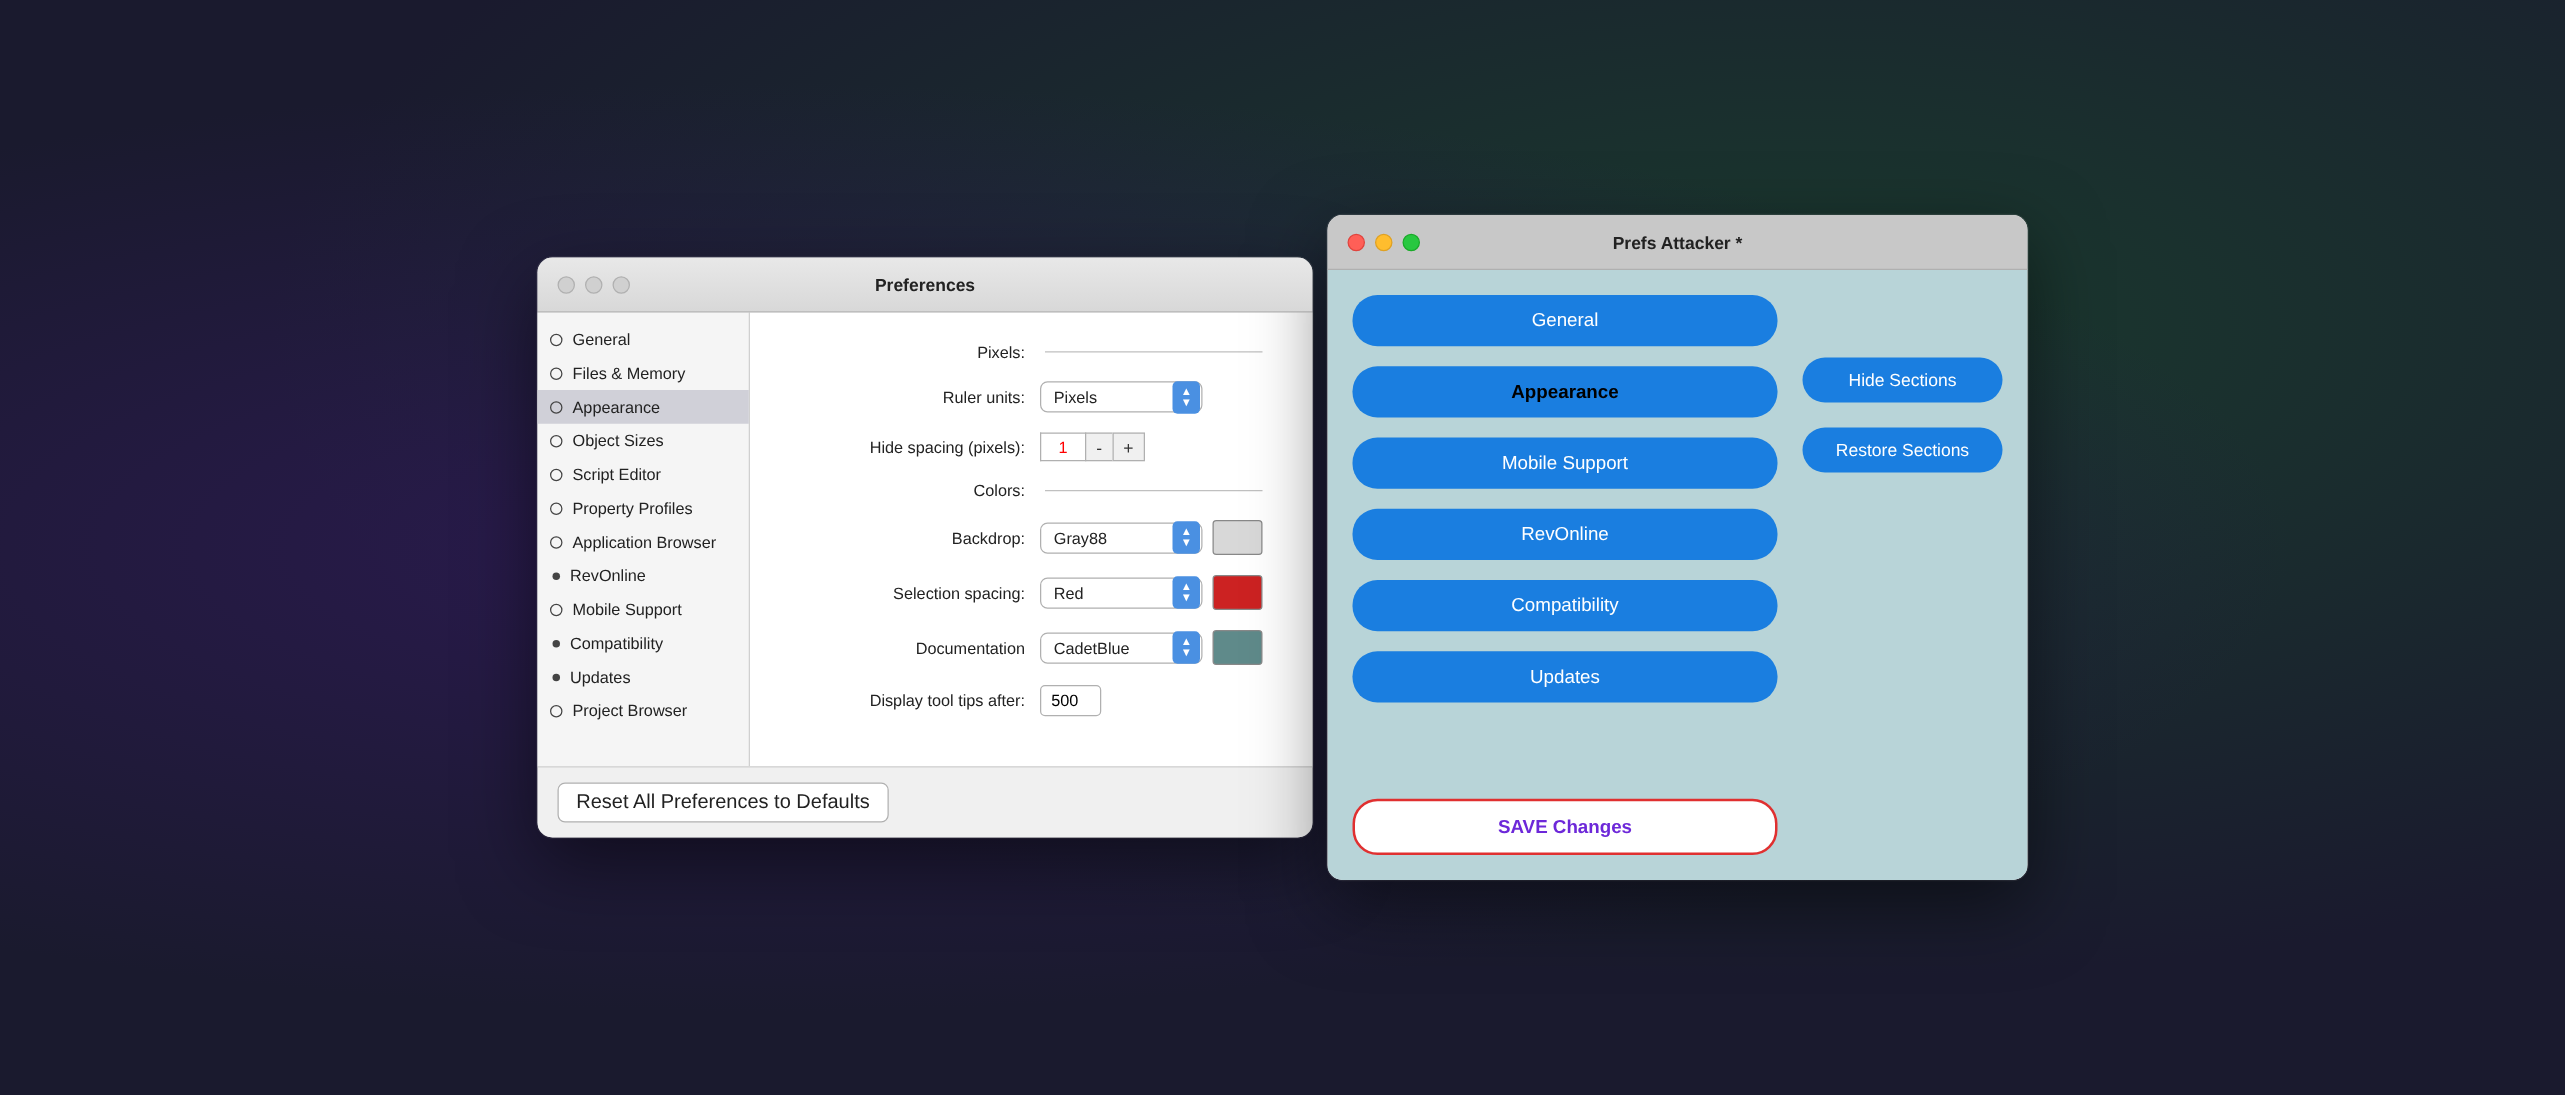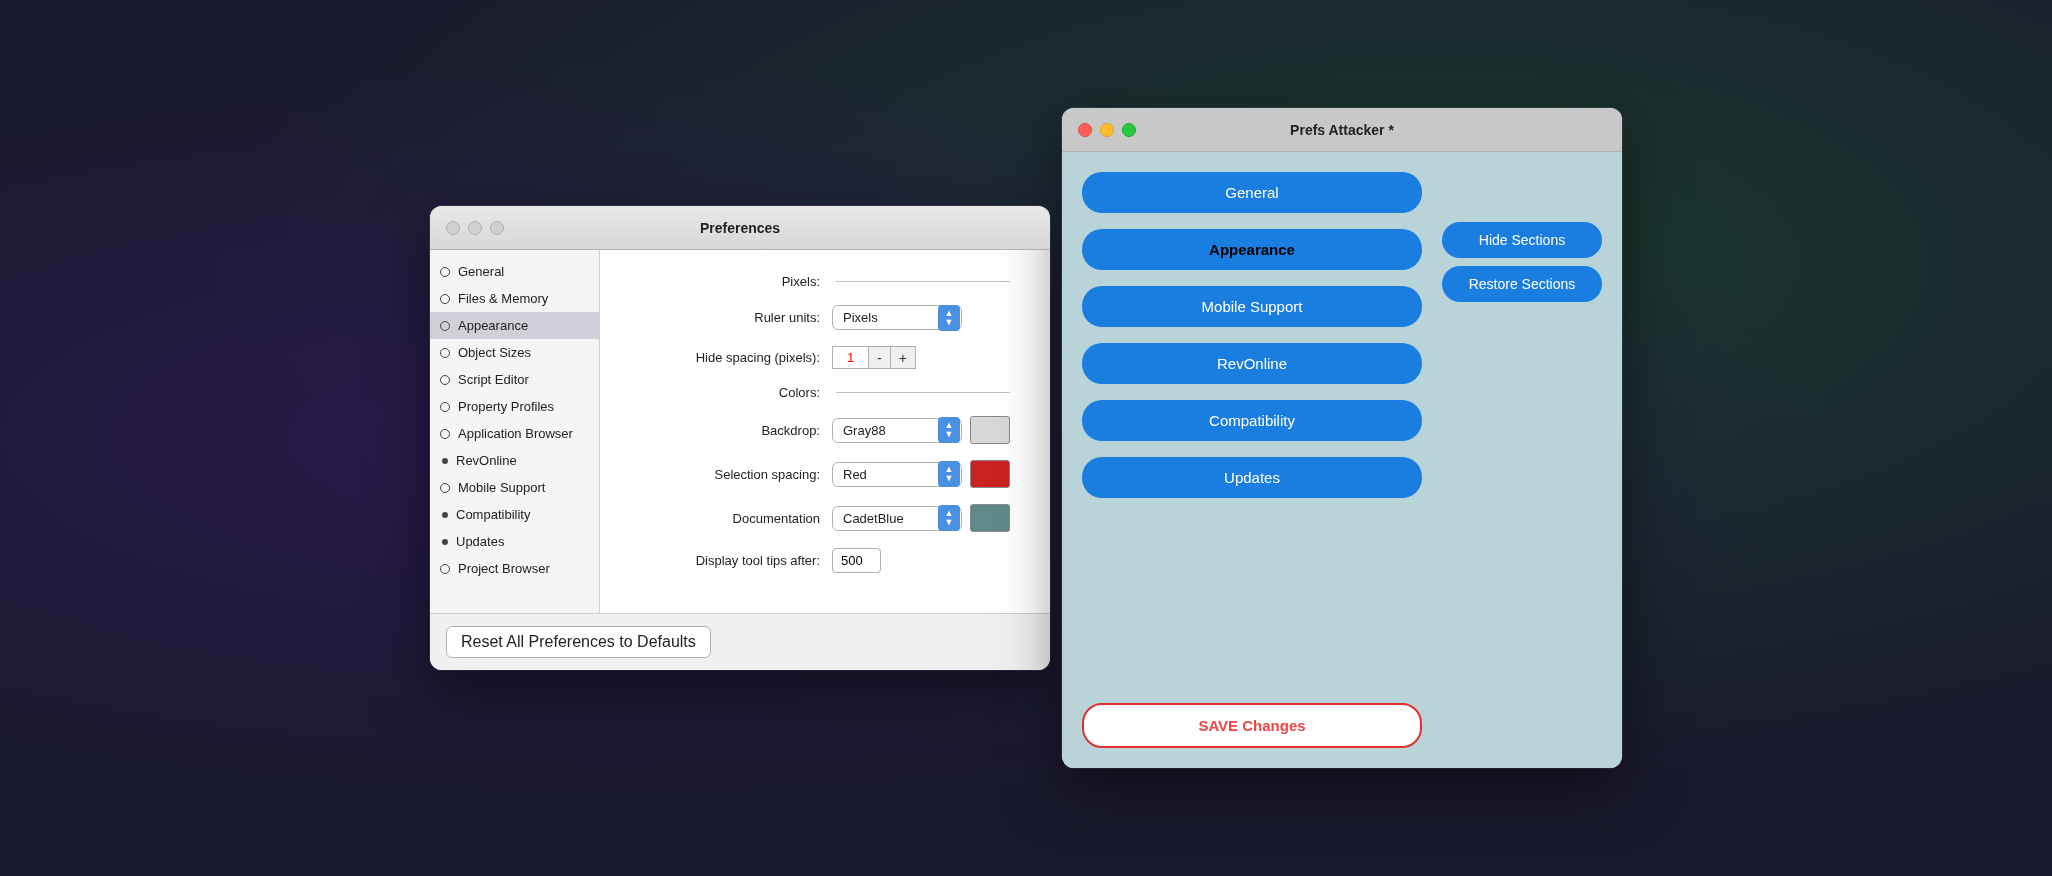--- a/index.html
+++ b/index.html
@@ -197,42 +197,42 @@
       border-radius: 6px;
       padding: 6px 14px;
       font-size: 16px;
       cursor: pointer;
       color: #222;
     }
 
     
     .attacker-window {
       width: 560px;
-      height: 660px;
+      height: 532px;
     }
 
     .attacker-body {
       flex: 1;
       background: #b8d4d8;
       padding: 20px;
       display: flex;
       gap: 20px;
     }
 
     .attacker-left {
       display: flex;
       flex-direction: column;
       gap: 16px;
       flex: 1;
     }
 
     .attacker-right {
       display: flex;
       flex-direction: column;
-      gap: 8px;
+      gap: 20px;
       padding-top: 50px;
     }
 
     .attacker-btn {
       background: #1a7ee0;
       color: white;
       border: none;
       border-radius: 20px;
       padding: 12px 24px;
       font-size: 15px;
@@ -256,21 +256,21 @@
       padding: 10px 18px;
       font-size: 14px;
       font-weight: 500;
       cursor: pointer;
       min-width: 160px;
       text-align: center;
     }
 
     .save-btn {
       background: white;
-      color: #ef4444;
+      color: #6d28d9;
       border: 2px solid #e03030;
       border-radius: 20px;
       padding: 12px 24px;
       font-size: 15px;
       font-weight: 700;
       cursor: pointer;
       min-width: 200px;
       text-align: center;
       margin-top: auto;
     }

